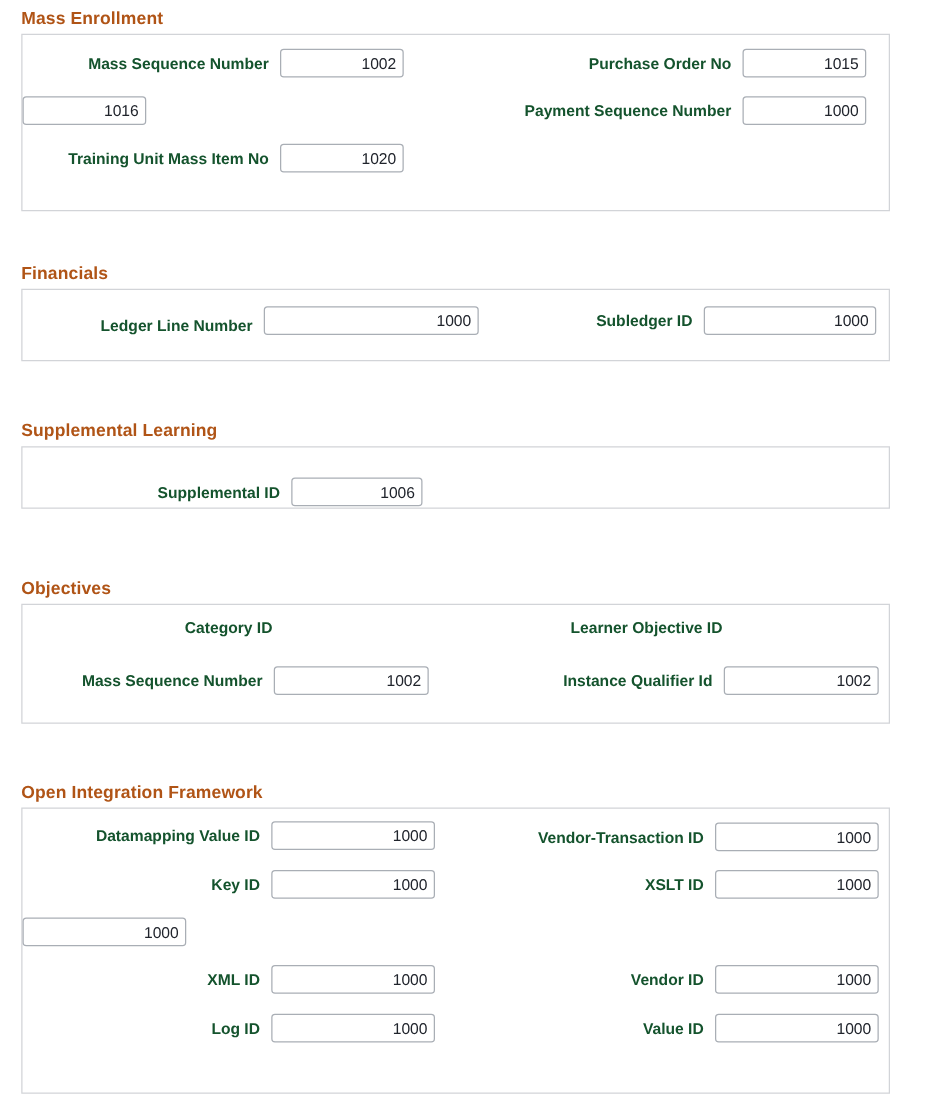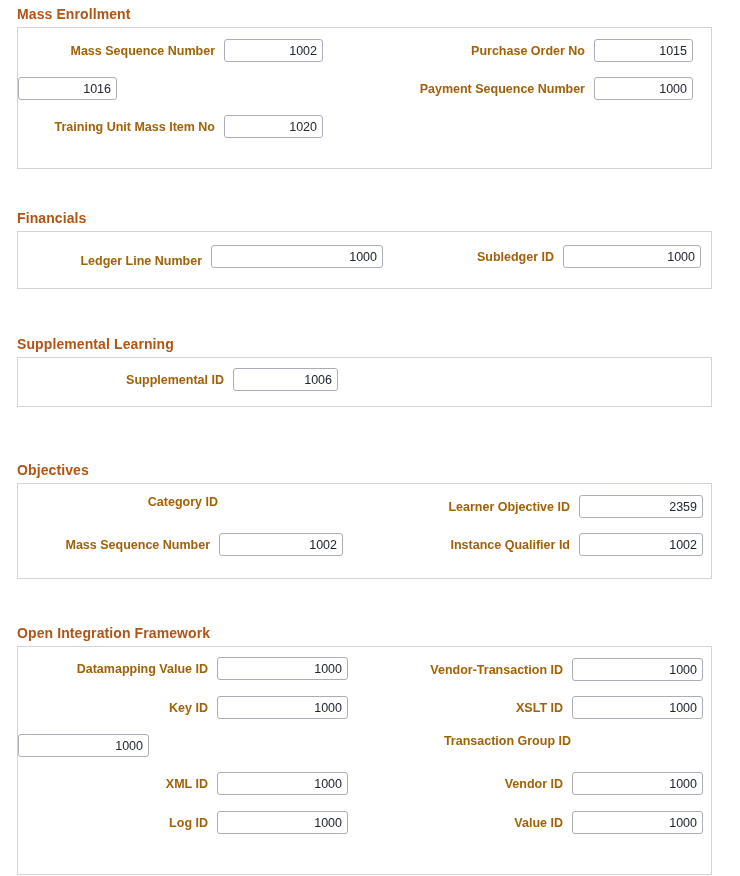--- a/index.html
+++ b/index.html
@@ -44,21 +44,21 @@
     background: #ffffff;
   }
   .field {
     position: absolute;
     display: flex;
     align-items: center;
   }
   .field-label {
     font-size: 12.5px;
     font-weight: bold;
-    color: #a16207;
+    color: #14532d;
     text-align: right;
     white-space: nowrap;
     padding-right: 9px;
     line-height: 14px;
   }
   .field-input {
     box-sizing: border-box;
     height: 23px;
     border: 1px solid #a9aeb5;
     border-radius: 3px;
@@ -121,39 +121,38 @@
         <input class="field-input" style="width: 138px;" readonly="" value="1000">
       </div>
 
     </div>
   </div>
 
   <div class="section" style="top:336px;">
     <div class="section-heading">Supplemental Learning</div>
     <div class="panel" style="height:50px;">
 
-      <div class="field" style="left:0px; top:10px; width:320px;">
+      <div class="field" style="left:0px; top:24px; width:320px;">
         <div class="field-label" style="width:212px;">Supplemental ID</div>
         <input class="field-input" style="width: 105px;" readonly="" value="1006">
       </div>
 
     </div>
   </div>
 
   <div class="section" style="top:462px;">
     <div class="section-heading">Objectives</div>
     <div class="panel" style="height:96px;">
 
       <div class="field" style="left:0px; top:11px; width:325px;">
         <div class="field-label" style="width:200px;">Category ID</div>
       </div>
 
       <div class="field" style="left:355px; top:11px; width:330px;">
         <div class="field-label" style="width:205px;">Learner Objective ID</div>
-        <input class="field-input" style="width: 124px;" readonly="" value="2359">
       </div>
 
       <div class="field" style="left:0px; top:49px; width:325px;">
         <div class="field-label" style="width:200px;">Mass Sequence Number</div>
         <input class="field-input" style="width: 124px;" readonly="" value="1002">
       </div>
 
       <div class="field" style="left:355px; top:49px; width:330px;">
         <div class="field-label" style="width:205px;">Instance Qualifier Id</div>
         <input class="field-input" style="width: 124px;" readonly="" value="1002">
@@ -184,21 +183,20 @@
       <div class="field" style="left:350px; top:49px; width:335px;">
         <div class="field-label" style="width:203px;">XSLT ID</div>
         <input class="field-input" style="width: 131px;" readonly="" value="1000">
       </div>
 
       <div class="field" style="left:0px; top:87px; width:330px;">
         <input class="field-input" style="width: 131px;" readonly="" value="1000">
       </div>
 
       <div class="field" style="left:350px; top:87px; width:335px;">
-        <div class="field-label" style="width:203px;">Transaction Group ID</div>
       </div>
 
       <div class="field" style="left:0px; top:125px; width:330px;">
         <div class="field-label" style="width:198px;">XML ID</div>
         <input class="field-input" style="width: 131px;" readonly="" value="1000">
       </div>
 
       <div class="field" style="left:350px; top:125px; width:335px;">
         <div class="field-label" style="width:203px;">Vendor ID</div>
         <input class="field-input" style="width: 131px;" readonly="" value="1000">

